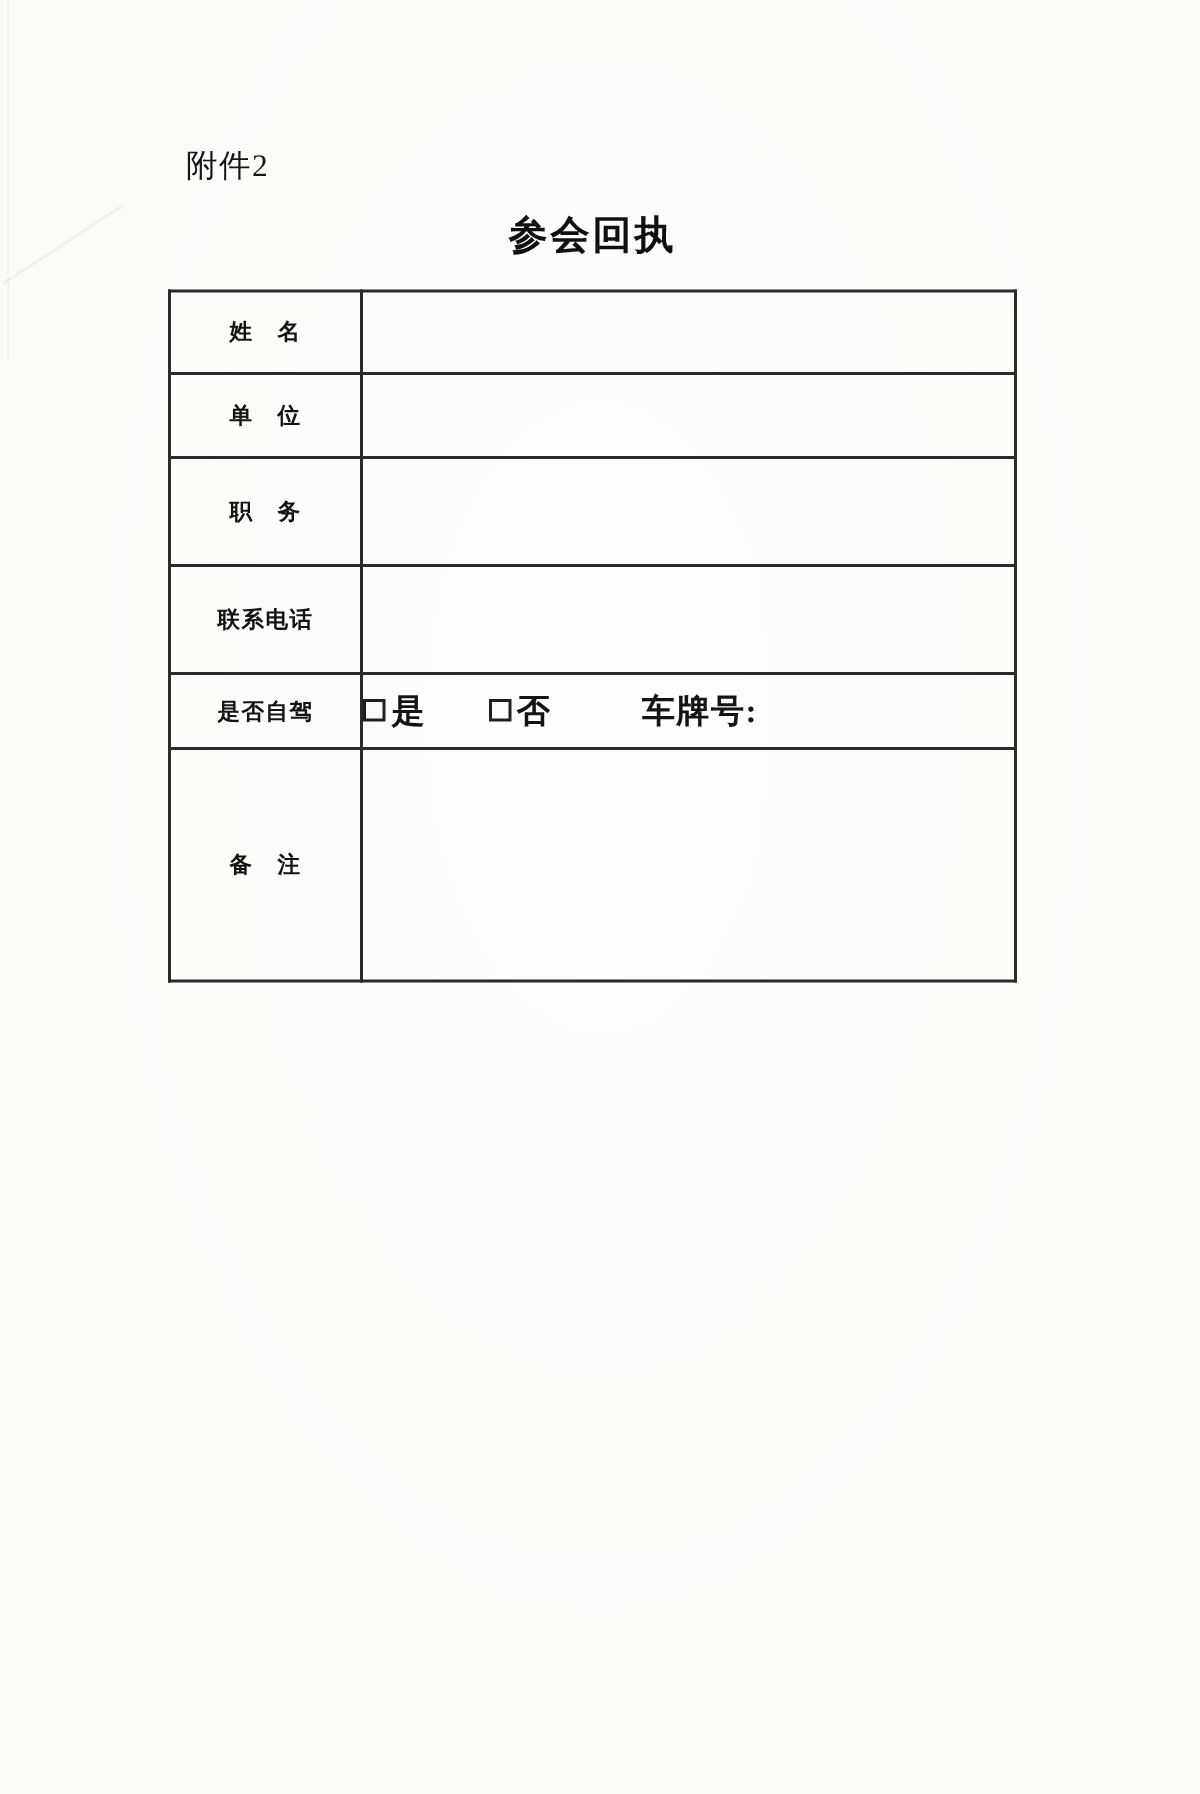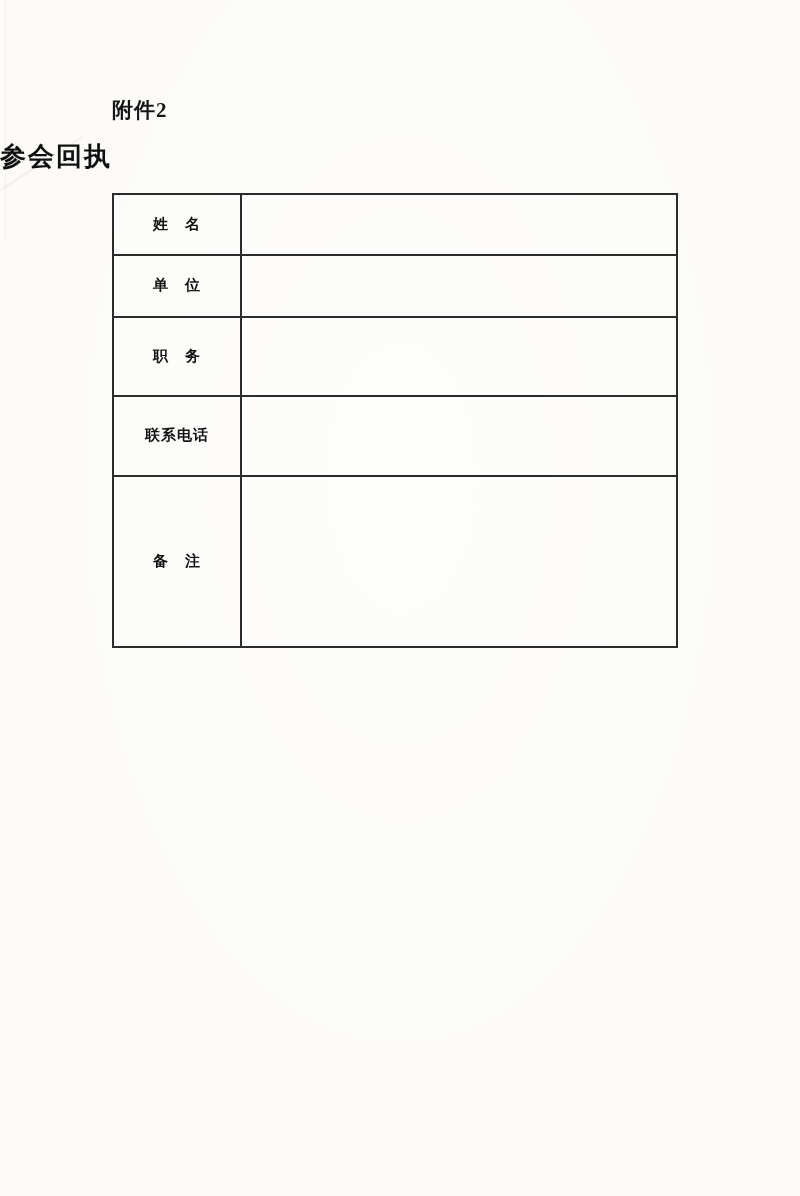--- a/index.html
+++ b/index.html
@@ -36,34 +36,34 @@
     left: -6px;
     top: 162px;
     width: 96px;
     height: 2px;
     background: rgba(0,0,0,0.045);
     transform: rotate(-33deg);
     border-radius: 2px;
   }
   .attachment-label {
     position: absolute;
-    left: 112px;
+    left: 124px;
     top: 96px;
     font-size: 21px;
-    font-weight: 700;
+    font-weight: 400;
     letter-spacing: 1px;
     color: #161616;
   }
   .form-title {
     position: absolute;
     left: 0;
     top: 139px;
     width: 790px;
     margin: 0;
-    text-align: left;
+    text-align: center;
     font-size: 26px;
     font-weight: bold;
     letter-spacing: 2px;
     color: #101010;
   }
   table.form-table {
     position: absolute;
     left: 112px;
     top: 193px;
     width: 566px;
@@ -146,19 +146,33 @@
         <td class="value-cell"></td>
       </tr>
       <tr class="r3">
         <td class="label-cell">职　务</td>
         <td class="value-cell"></td>
       </tr>
       <tr class="r4">
         <td class="label-cell">联系电话</td>
         <td class="value-cell"></td>
       </tr>
+      <tr class="r5">
+        <td class="label-cell">是否自驾</td>
+        <td class="options-cell">
+          <span class="opt opt-yes">
+            <span class="checkbox"></span>
+            <span class="opt-label">是</span>
+          </span>
+          <span class="opt opt-no">
+            <span class="checkbox"></span>
+            <span class="opt-label">否</span>
+          </span>
+          <span class="plate-label">车牌号:</span>
+        </td>
+      </tr>
       <tr class="r7">
         <td class="label-cell">备　注</td>
         <td class="value-cell"></td>
       </tr>
     </tbody>
   </table>
 </div>
 
 </body></html>

